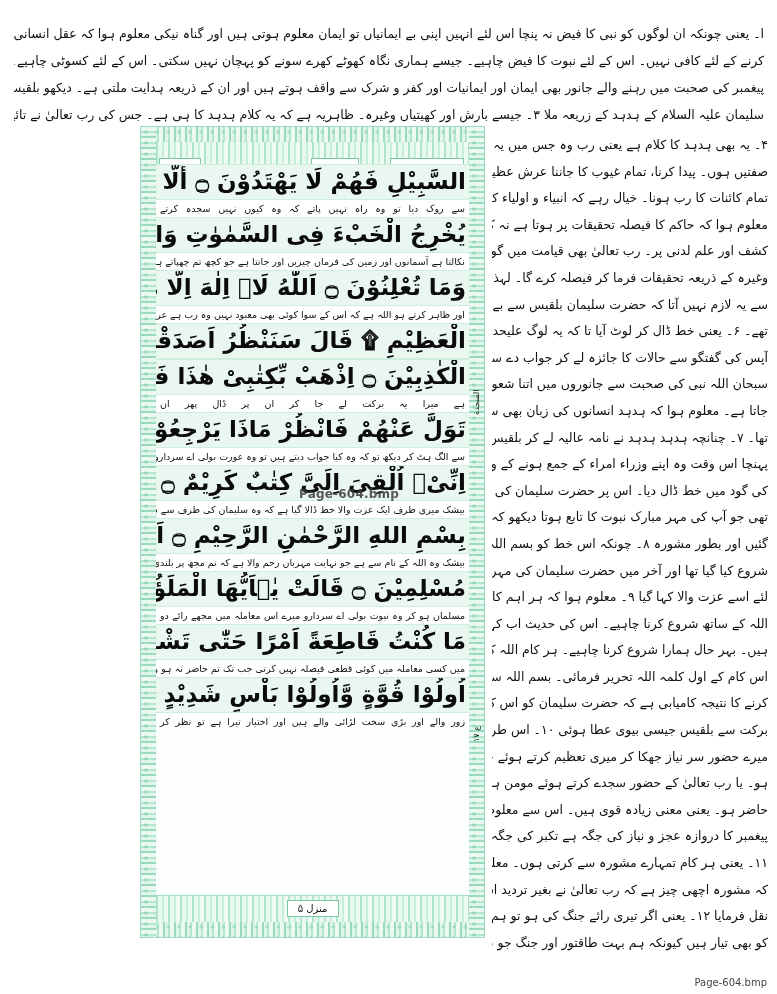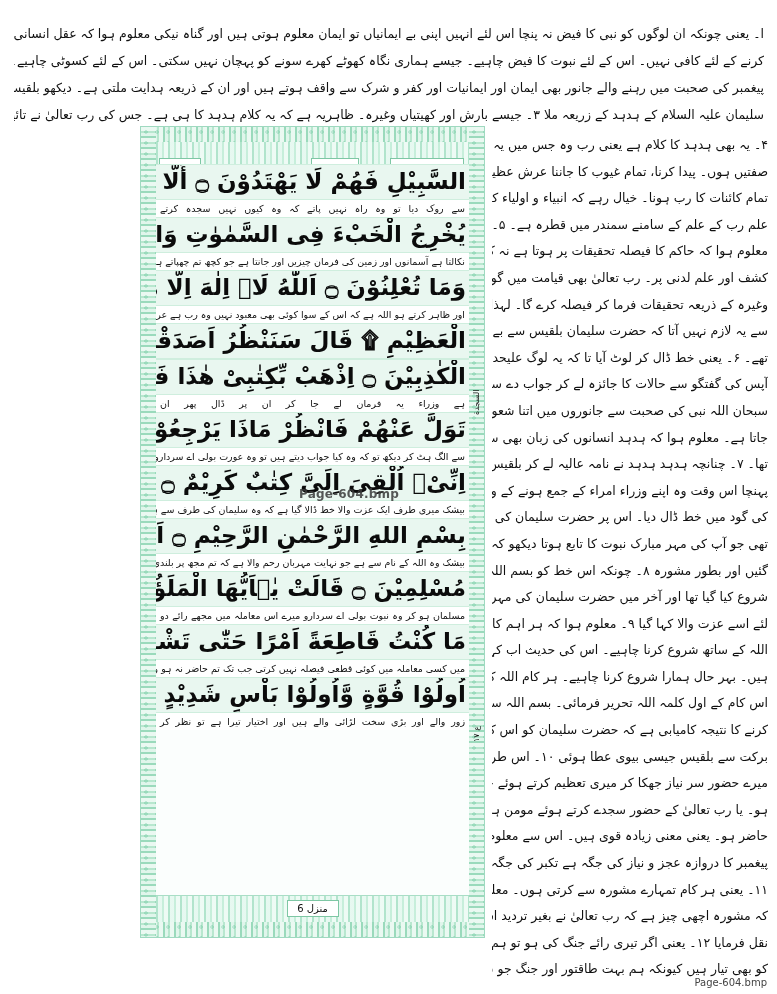--- a/index.html
+++ b/index.html
@@ -221,21 +221,21 @@
       </div>
 
       <div class="ayah-row">
         <div class="ar">الْعَظِيْمِ ۩ قَالَ سَنَنْظُرُ اَصَدَقْتَ اَمْ كُنْتَ مِنَ</div>
       </div>
 
       <div class="ayah-row">
         <div class="ar">الْكٰذِبِيْنَ ۝ اِذْهَبْ بِّكِتٰبِىْ هٰذَا فَاَلْقِهْ اِلَيْهِمْ ثُمَّ</div>
       </div>
       <div class="trans-row">
-        <div class="ur">ہے وزراء یہ فرمان لے جا کر ان پر ڈال پھر ان</div>
+        <div class="ur">ہے میرا یہ برکت لے جا کر ان پر ڈال پھر ان</div>
       </div>
 
       <div class="ayah-row">
         <div class="ar">تَوَلَّ عَنْهُمْ فَانْظُرْ مَاذَا يَرْجِعُوْنَ ۝ قَالَتْ يٰۤاَيُّهَا الْمَلَؤُا</div>
       </div>
       <div class="trans-row">
         <div class="ur">سے الگ ہٹ کر دیکھ تو کہ وہ کیا جواب دیتے ہیں تو وہ عورت بولی اے سردارو</div>
       </div>
 
       <div class="ayah-row">
@@ -269,35 +269,34 @@
       <div class="ayah-row">
         <div class="ar">اُولُوْا قُوَّةٍ وَّاُولُوْا بَاْسٍ شَدِيْدٍ ەۙ وَّالْاَمْرُ اِلَيْكِ فَانْظُرِىْ</div>
       </div>
       <div class="trans-row">
         <div class="ur">زور والے اور بڑی سخت لڑائی والے ہیں اور اختیار تیرا ہے تو نظر کر</div>
       </div>
 
     </div>
 
     <div id="page-footer">
-      <div id="manzil-box">منزل 6</div>
+      <div id="manzil-box">منزل ۵</div>
     </div>
 
   </div>
 </div>
 
 <div class="side-note" id="side-note-1">السجدة</div>
 <div class="side-note" id="side-note-2">ع
 ۱۷</div>
 
 <div id="right-col">
   <span class="ln">۴۔ یہ بھی ہدہد کا کلام ہے یعنی رب وہ جس میں یہ تین</span>
   <span class="ln">صفتیں ہوں۔ پیدا کرنا، تمام غیوب کا جاننا عرش عظیم اور</span>
   <span class="ln">تمام کائنات کا رب ہونا۔ خیال رہے کہ انبیاء و اولیاء کا</span>
-  <span class="ln">علم رب کے علم کے سامنے سمندر میں قطرہ ہے۔ ۵۔</span>
   <span class="ln">معلوم ہوا کہ حاکم کا فیصلہ تحقیقات پر ہوتا ہے نہ کہ اپنے</span>
   <span class="ln">کشف اور علم لدنی پر۔ رب تعالیٰ بھی قیامت میں گواہی</span>
   <span class="ln">وغیرہ کے ذریعہ تحقیقات فرما کر فیصلہ کرے گا۔ لہذا اس</span>
   <span class="ln">سے یہ لازم نہیں آتا کہ حضرت سلیمان بلقیس سے بے خبر</span>
   <span class="ln">تھے۔ ۶۔ یعنی خط ڈال کر لوٹ آیا تا کہ یہ لوگ علیحدہ ہو کر</span>
   <span class="ln">آپس کی گفتگو سے حالات کا جائزہ لے کر جواب دے سکیں۔</span>
   <span class="ln">سبحان اللہ نبی کی صحبت سے جانوروں میں اتنا شعور پیدا ہو</span>
   <span class="ln">جاتا ہے۔ معلوم ہوا کہ ہدہد انسانوں کی زبان بھی سمجھتا</span>
   <span class="ln">تھا۔ ۷۔ چنانچہ ہدہد ہدہد نے نامہ عالیہ لے کر بلقیس کے پاس</span>
   <span class="ln">پہنچا اس وقت وہ اپنے وزراء امراء کے جمع ہونے کے وقت</span>

